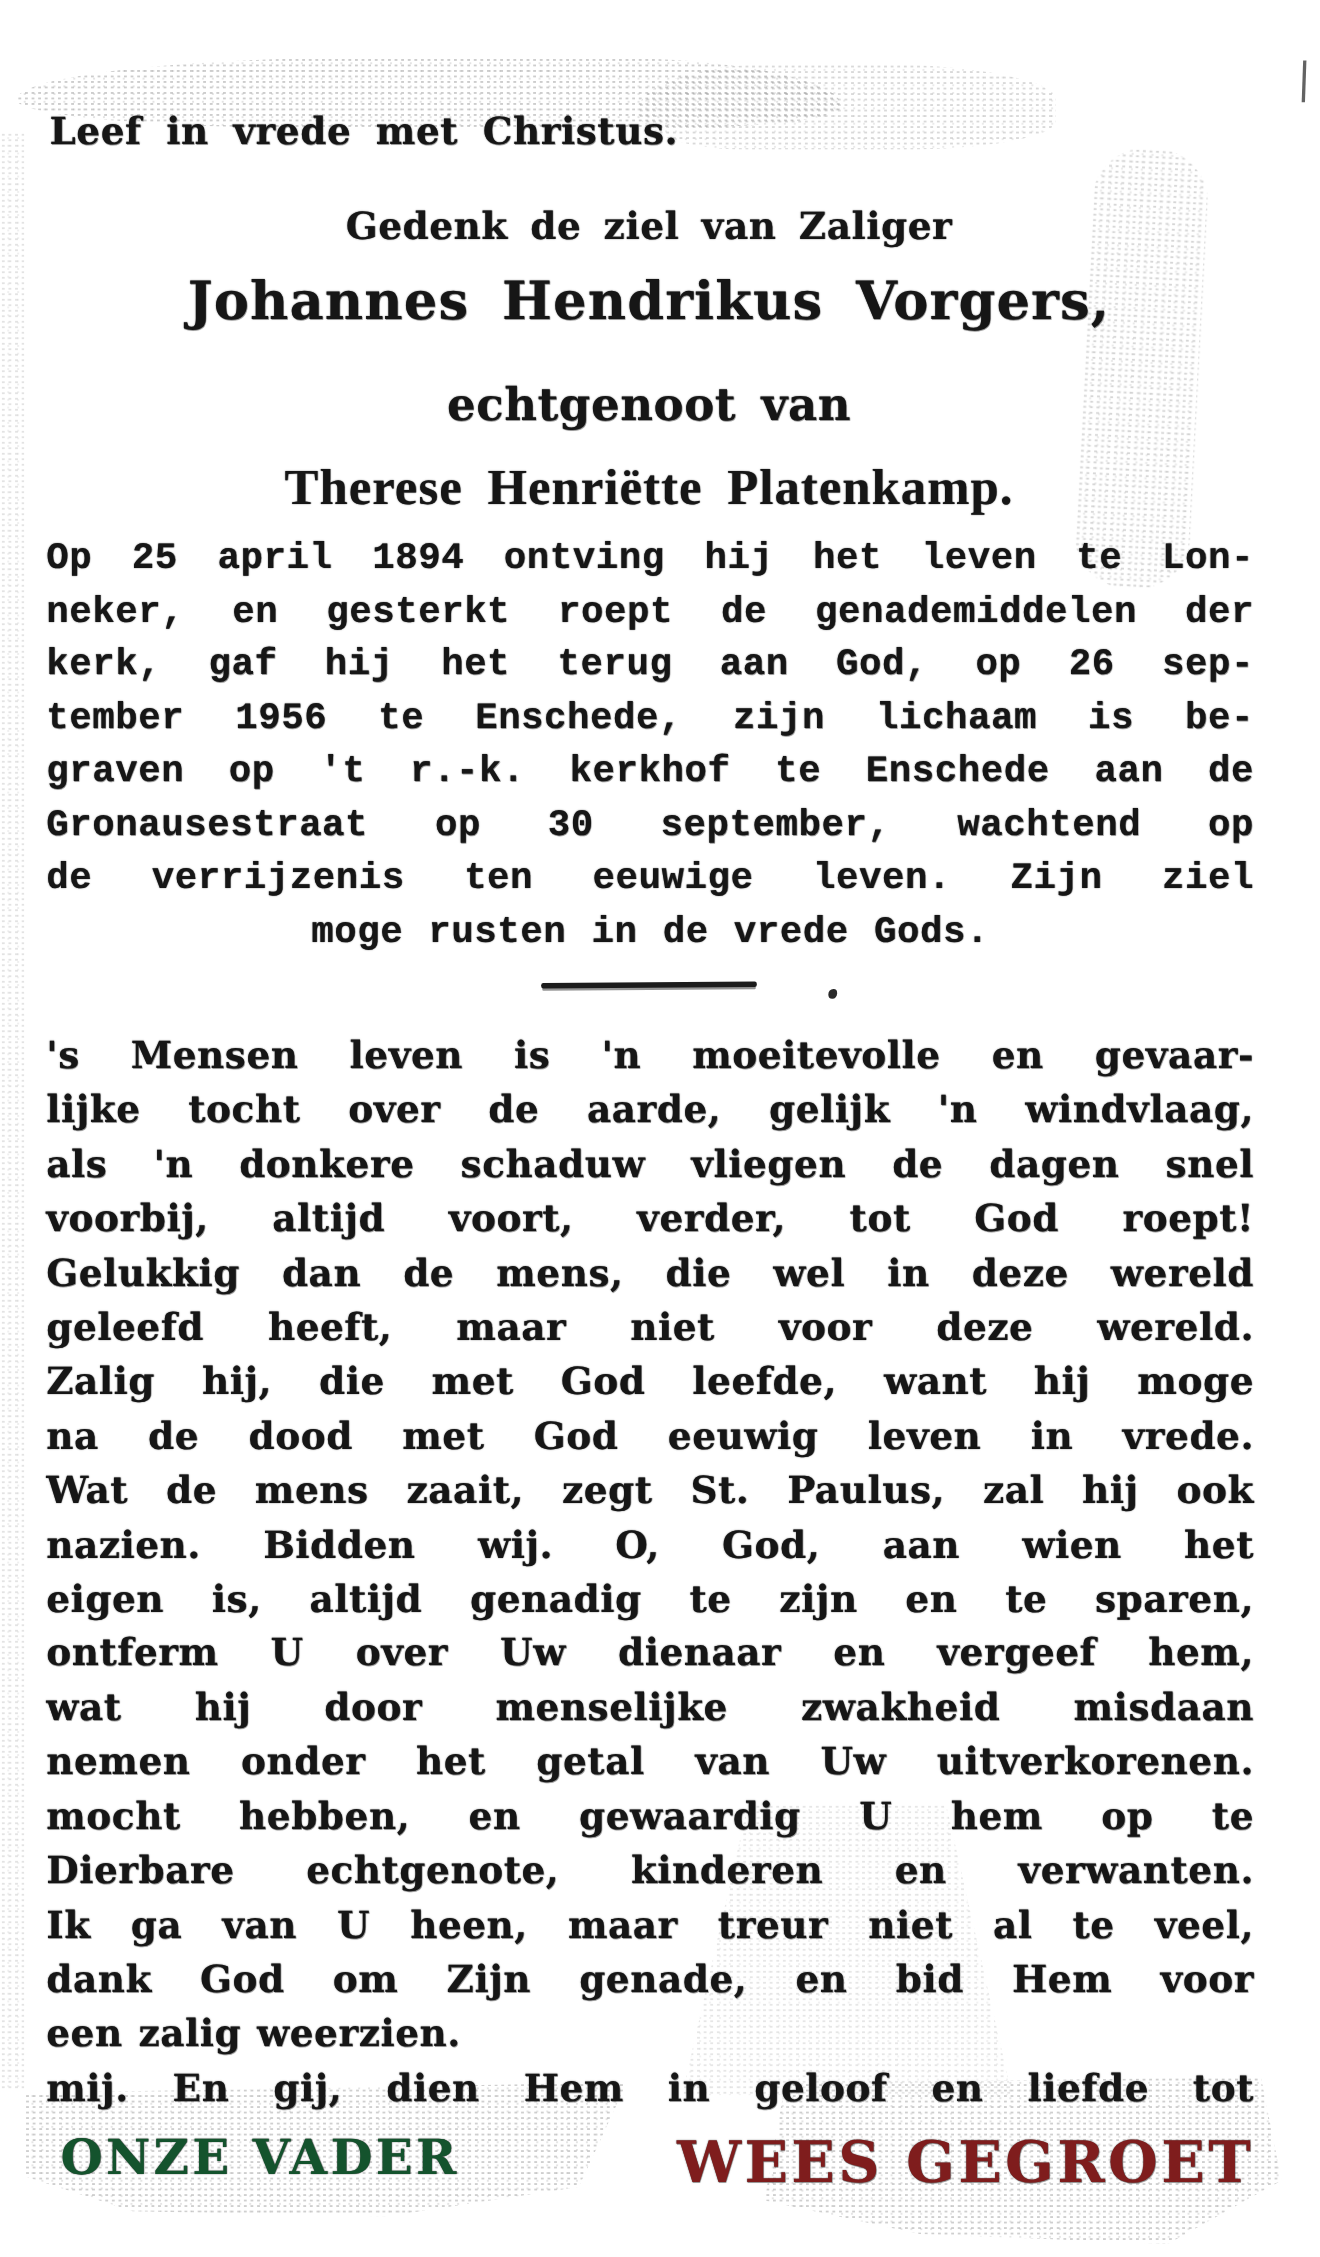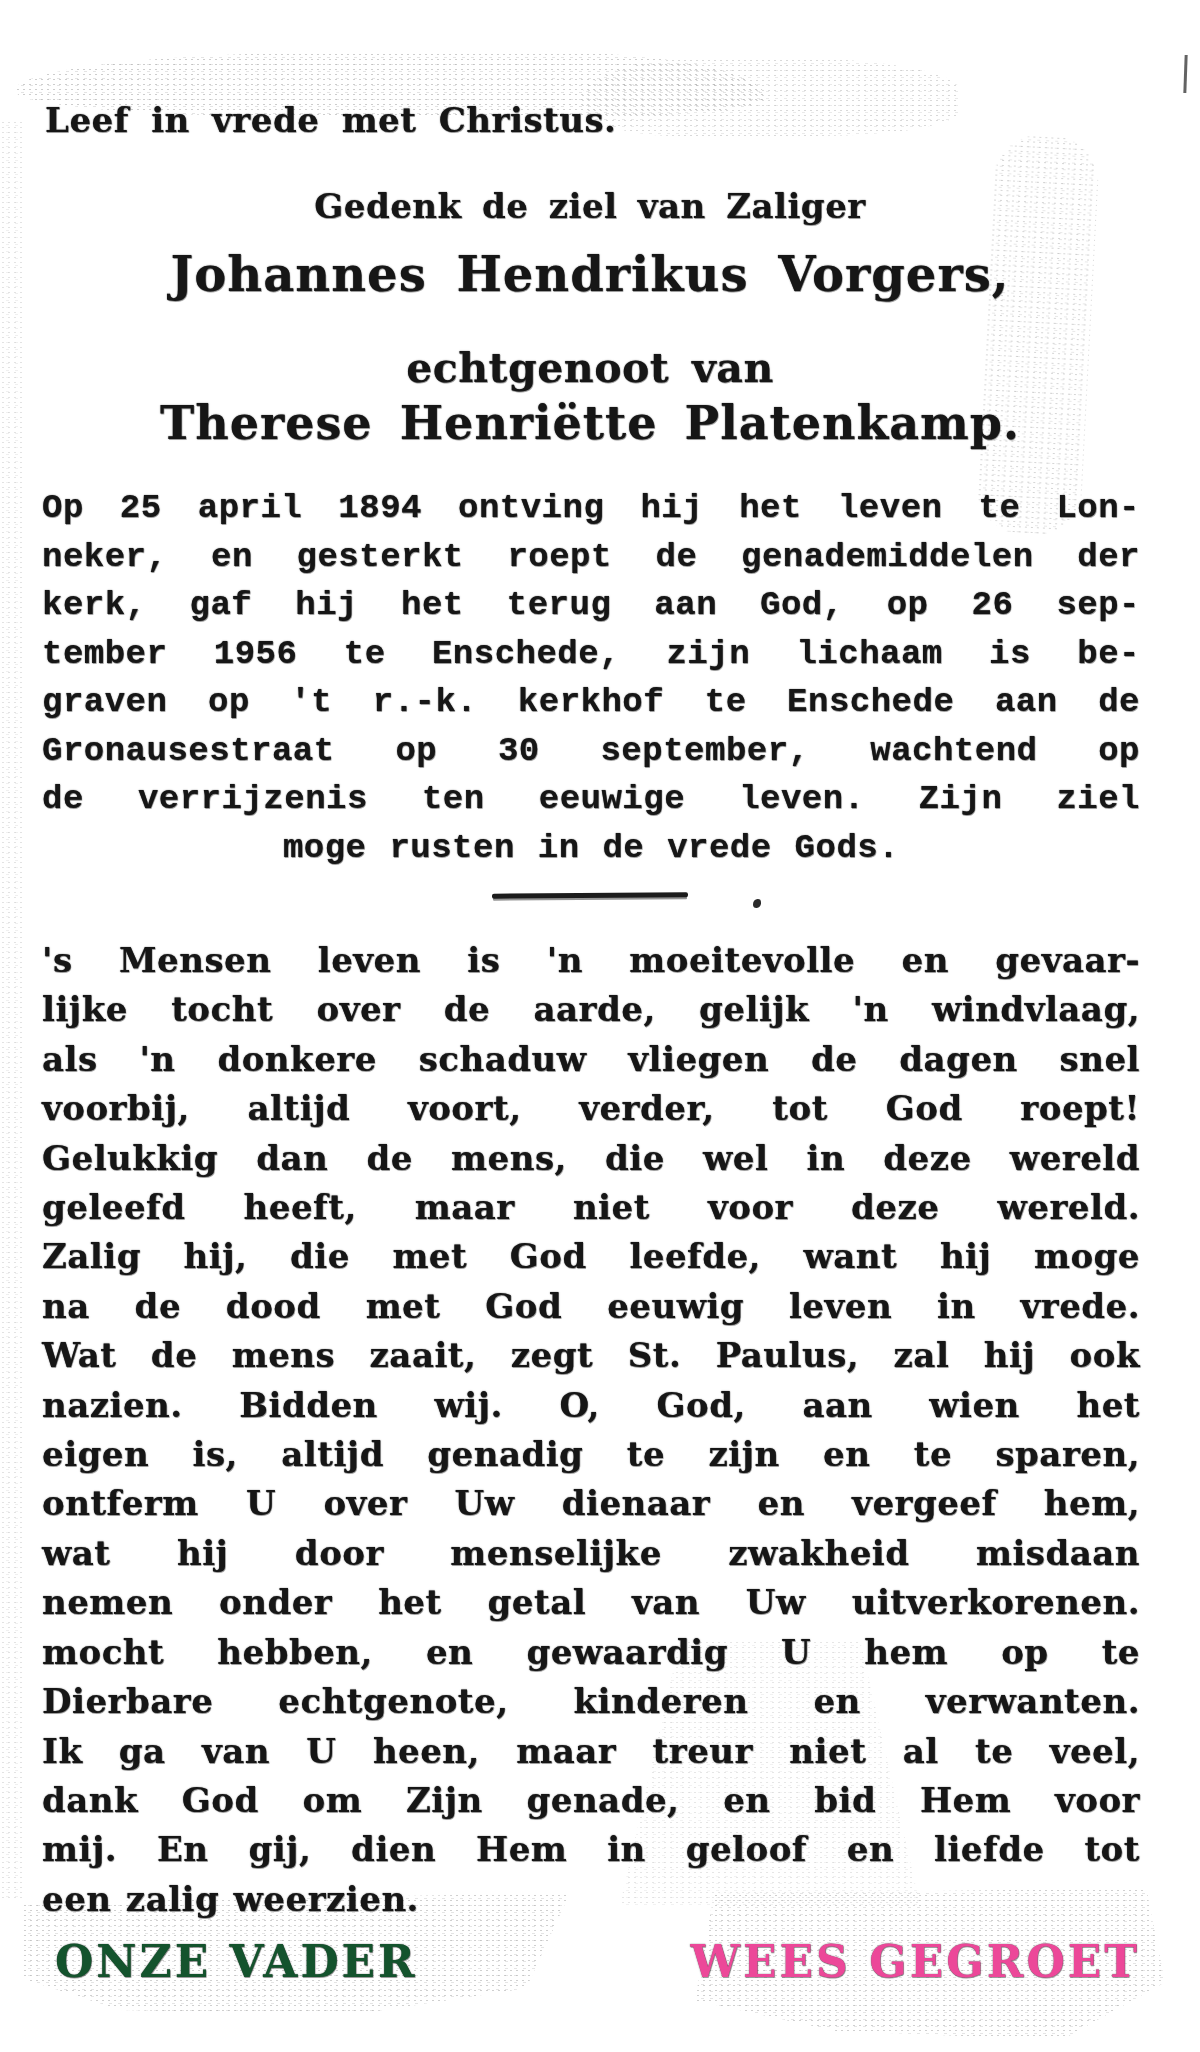--- a/index.html
+++ b/index.html
@@ -17,39 +17,39 @@
   .ink {
     font-weight: 700;
     text-shadow: 0 0 1.3px rgba(25,25,25,0.75), 0.6px 0.6px 0.6px rgba(25,25,25,0.35);
     letter-spacing: 0.5px;
   }
   
   .h-intro    { position: absolute; left: 45px;  top: 100px;  font-size: 34px; word-spacing: 10px; }
   .h-memorial { position: absolute; left: 0;     top: 186px;  width: 1180px; text-align: center; font-size: 34px; word-spacing: 8px; }
   .h-name     { position: absolute; left: 0;     top: 246px;  width: 1180px; text-align: center; font-size: 48px; word-spacing: 12px; letter-spacing: 1px; }
   .h-relation { position: absolute; left: 0;     top: 344px;  width: 1180px; text-align: center; font-size: 41px; word-spacing: 8px; }
-  .h-spouse   { position: absolute; left: 0;     top: 396px;  width: 1180px; text-align: center; font-size: 46px; word-spacing: 10px; letter-spacing: 1px; }
+  .h-spouse   { position: absolute; left: 0;     top: 416px;  width: 1180px; text-align: center; font-size: 46px; word-spacing: 10px; letter-spacing: 1px; font-family: Liberation Serif, serif; }
   
   .para { position: absolute; left: 42px; width: 1098px; font-size: 34px; }
   .bio    { top: 484px; line-height: 48.5px; font-family: Liberation Mono, monospace; }
   .prayer { top: 936px; line-height: 49.4px; }
   .line { text-align: justify; text-align-last: justify; word-spacing: 2px; }
   .line.center { text-align-last: center; }
   .line.left   { text-align-last: left; }
   
   .divider {
     position: absolute; left: 492px; top: 893px; width: 196px; height: 5px;
     background: #1c1c1c; border-radius: 2px; transform: rotate(-0.4deg);
     box-shadow: 0 3px 0 -1px rgba(60,60,60,0.55);
   }
   .divider-dot { position: absolute; left: 753px; top: 899px; width: 8px; height: 9px; background: #2a2a2a; border-radius: 60% 40% 55% 45%; }
   .edge-tick { position: absolute; left: 1184px; top: 55px; width: 3px; height: 38px; background: rgba(60,60,60,0.8); transform: rotate(2deg); }
   
   .footer-left  { position: absolute; left: 55px;  top: 1936px; font-size: 44px; letter-spacing: 3px; color: #14532d; }
-  .footer-right { position: absolute; right: 60px; top: 1936px; font-size: 44px; letter-spacing: 3px; color: #ec4899; }
+  .footer-right { position: absolute; right: 60px; top: 1936px; font-size: 52px; letter-spacing: 3px; color: #7f1d1d; }
   
   .speckle {
     position: absolute; pointer-events: none;
     background-image:
       radial-gradient(rgba(75,75,75,0.55) 1px, rgba(0,0,0,0) 1.3px),
       radial-gradient(rgba(120,120,120,0.40) 1px, rgba(0,0,0,0) 1.2px);
     background-size: 6px 5px, 9px 7px;
     background-position: 0 0, 3px 2px;
     filter: blur(0.4px);
   }
@@ -107,20 +107,20 @@
     <div class="line">Wat de mens zaait, zegt St. Paulus, zal hij ook</div>
     <div class="line">nazien. Bidden wij. O, God, aan wien het</div>
     <div class="line">eigen is, altijd genadig te zijn en te sparen,</div>
     <div class="line">ontferm U over Uw dienaar en vergeef hem,</div>
     <div class="line">wat hij door menselijke zwakheid misdaan</div>
     <div class="line">nemen onder het getal van Uw uitverkorenen.</div>
     <div class="line">mocht hebben, en gewaardig U hem op te</div>
     <div class="line">Dierbare echtgenote, kinderen en verwanten.</div>
     <div class="line">Ik ga van U heen, maar treur niet al te veel,</div>
     <div class="line">dank God om Zijn genade, en bid Hem voor</div>
+    <div class="line left">een zalig weerzien.</div>
     <div class="line">mij. En gij, dien Hem in geloof en liefde tot</div>
-    <div class="line left">een zalig weerzien.</div>
   </div>
 
   <div class="ink footer-left">ONZE VADER</div>
   <div class="ink footer-right">WEES GEGROET</div>
 
 </div>
 
 </body></html>

